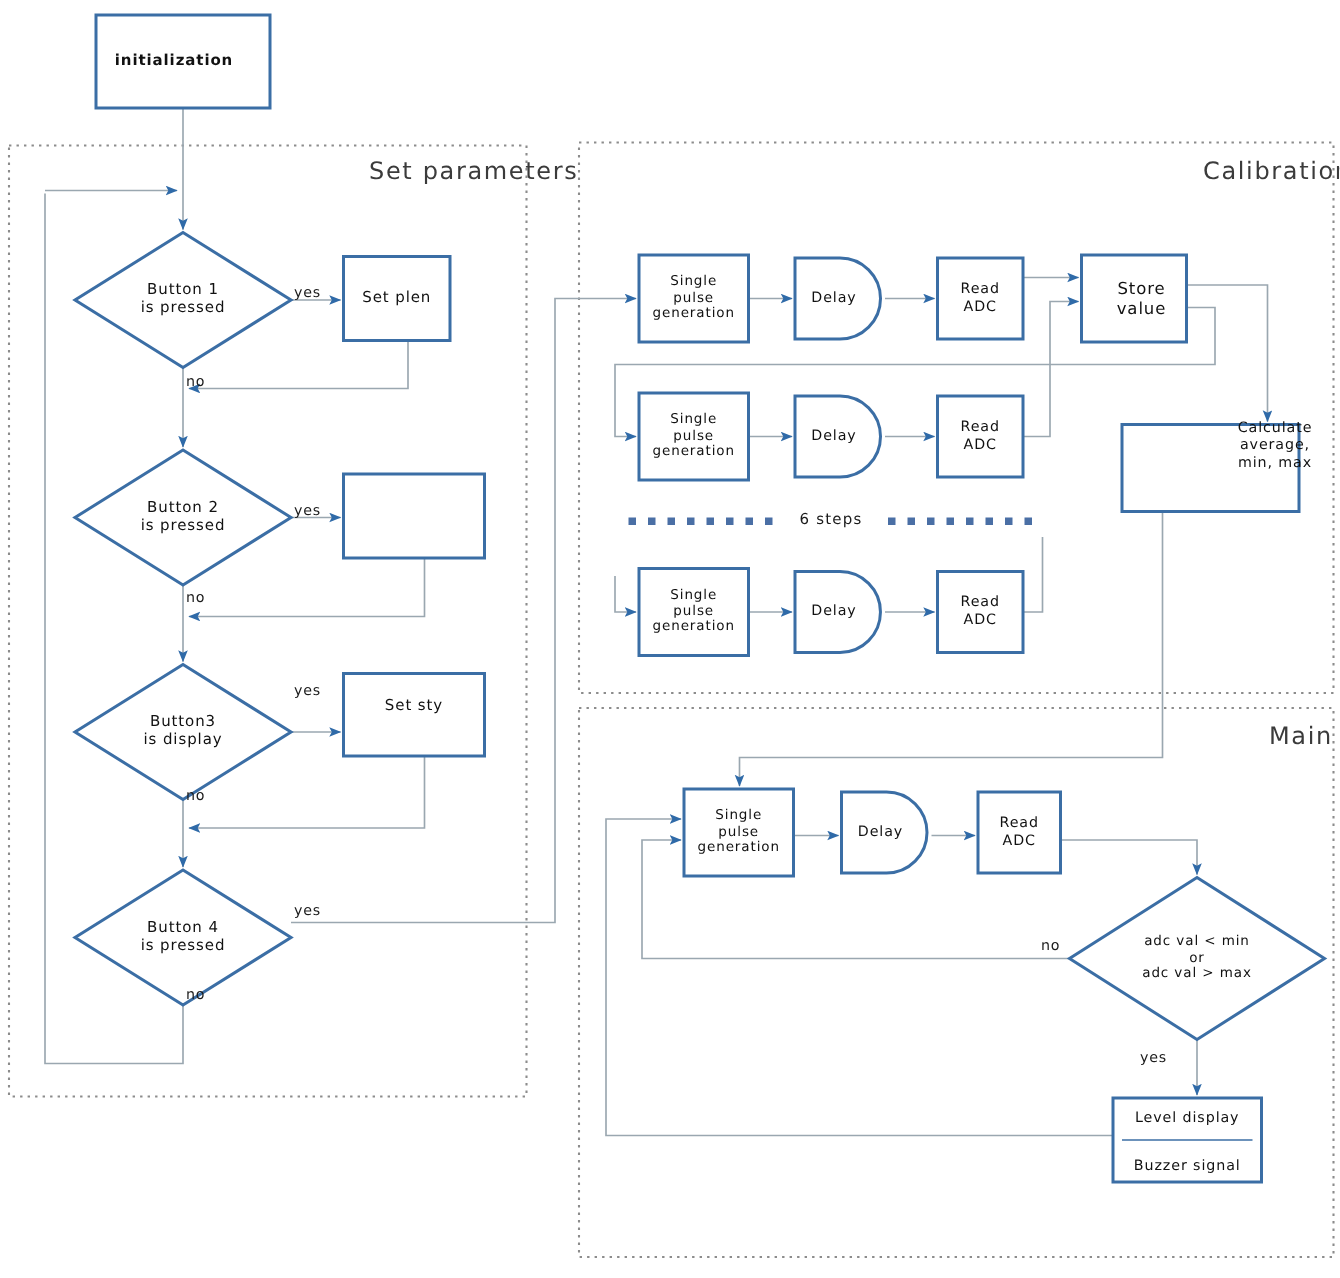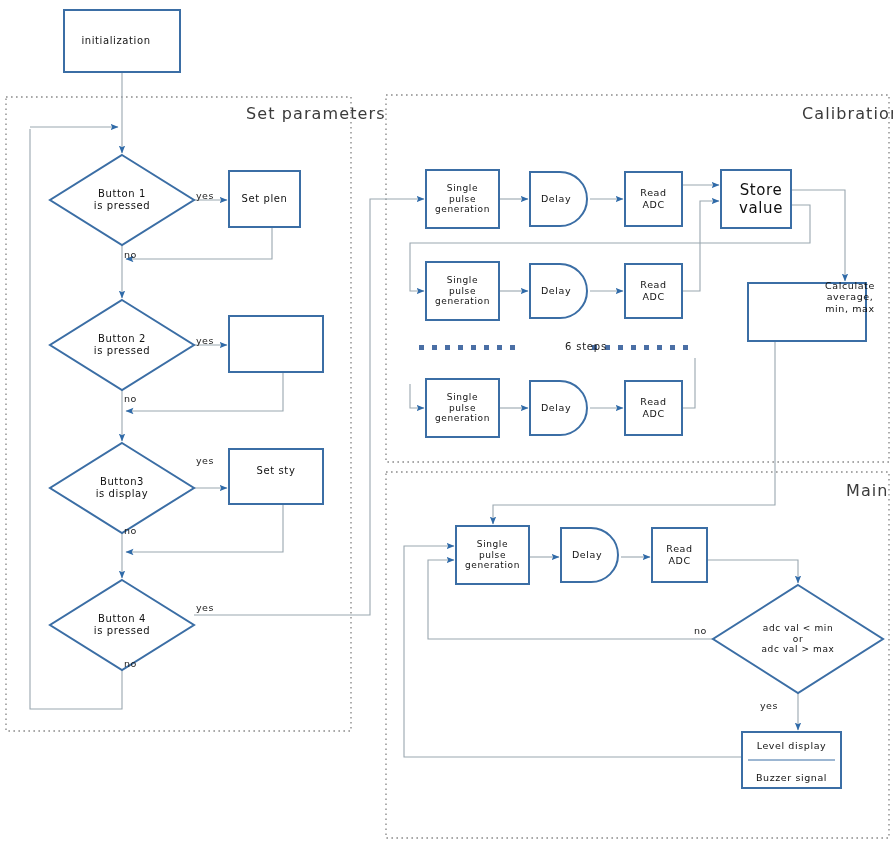--- a/index.html
+++ b/index.html
@@ -195,21 +195,21 @@
       <rect x="657" y="345" width="5" height="5"></rect>
       <rect x="670" y="345" width="5" height="5"></rect>
       <rect x="683" y="345" width="5" height="5"></rect>
     </g>
   </svg>
 
   <div class="sec-title" style="left:246px; top:104px;">Set parameters</div>
   <div class="sec-title" style="left:802px; top:104px;">Calibration</div>
   <div class="sec-title" style="left:846px; top:481px;">Main</div>
 
-  <div class="node-label" style="left:64px; top:10px; width:104px; height:62px; font-size:10px;">initialization</div>
+  <div class="node-label" style="left:64px; top:10px; width:104px; height:62px; font-size:10px;font-weight:bold;">initialization</div>
 
   <div class="node-label" style="left:50px; top:155px; width:144px; height:90px; font-size:10px;">Button 1
 is pressed</div>
   <div class="node-label" style="left:229px; top:171px; width:71px; height:56px; font-size:10px;">Set plen</div>
 
   <div class="node-label" style="left:50px; top:300px; width:144px; height:90px; font-size:10px;">Button 2
 is pressed</div>
 
   <div class="node-label" style="left:50px; top:443px; width:144px; height:90px; font-size:10px;">Button3
 is display</div>
@@ -217,21 +217,21 @@
 
   <div class="node-label" style="left:50px; top:580px; width:144px; height:90px; font-size:10px;">Button 4
 is pressed</div>
 
   <div class="node-label" style="left:426px; top:170px; width:73px; height:58px; font-size:9px;">Single
 pulse
 generation</div>
   <div class="node-label" style="left:530px; top:172px; width:52px; height:54px; font-size:9.5px;">Delay</div>
   <div class="node-label" style="left:625px; top:172px; width:57px; height:54px; font-size:9.5px;">Read
 ADC</div>
-  <div class="node-label" style="left:721px; top:170px; width:80px; height:58px; font-size:15px;">Store
+  <div class="node-label" style="left:721px; top:170px; width:80px; height:58px; font-size:11px;">Store
 value</div>
 
   <div class="node-label" style="left:426px; top:262px; width:73px; height:58px; font-size:9px;">Single
 pulse
 generation</div>
   <div class="node-label" style="left:530px; top:264px; width:52px; height:54px; font-size:9.5px;">Delay</div>
   <div class="node-label" style="left:625px; top:264px; width:57px; height:54px; font-size:9.5px;">Read
 ADC</div>
 
   <div class="node-label" style="left:426px; top:379px; width:73px; height:58px; font-size:9px;">Single
@@ -262,15 +262,15 @@
   <div class="edge-label" style="left:124px; top:249px;">no</div>
   <div class="edge-label" style="left:196px; top:335px;">yes</div>
   <div class="edge-label" style="left:124px; top:393px;">no</div>
   <div class="edge-label" style="left:196px; top:455px;">yes</div>
   <div class="edge-label" style="left:124px; top:525px;">no</div>
   <div class="edge-label" style="left:196px; top:602px;">yes</div>
   <div class="edge-label" style="left:124px; top:658px;">no</div>
   <div class="edge-label" style="left:694px; top:625px;">no</div>
   <div class="edge-label" style="left:760px; top:700px;">yes</div>
 
-  <div class="steps-label" style="left:533px; top:341px;margin-left:32px;">6 steps</div>
+  <div class="steps-label" style="left:533px; top:341px;">6 steps</div>
 
 </div>
 
 </body></html>

